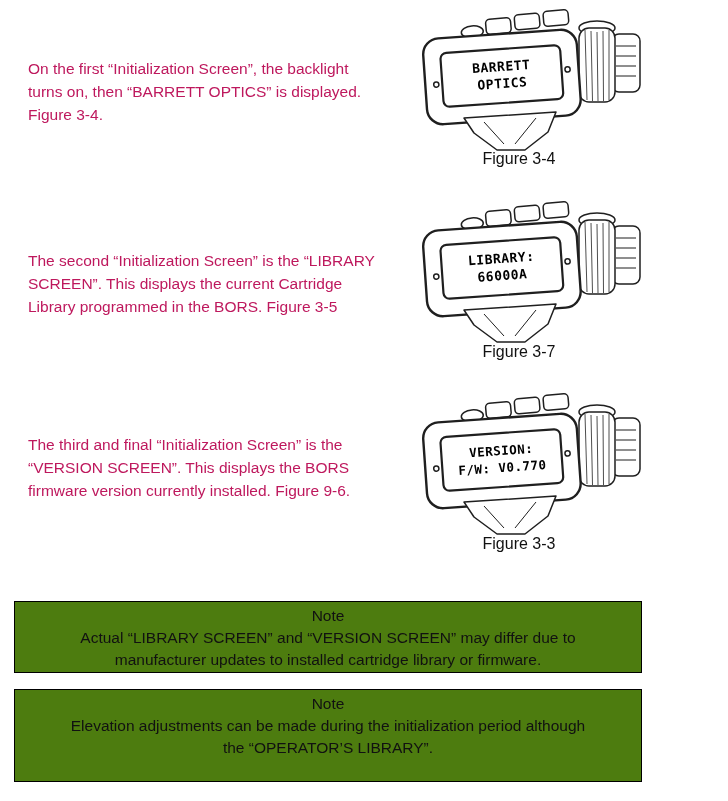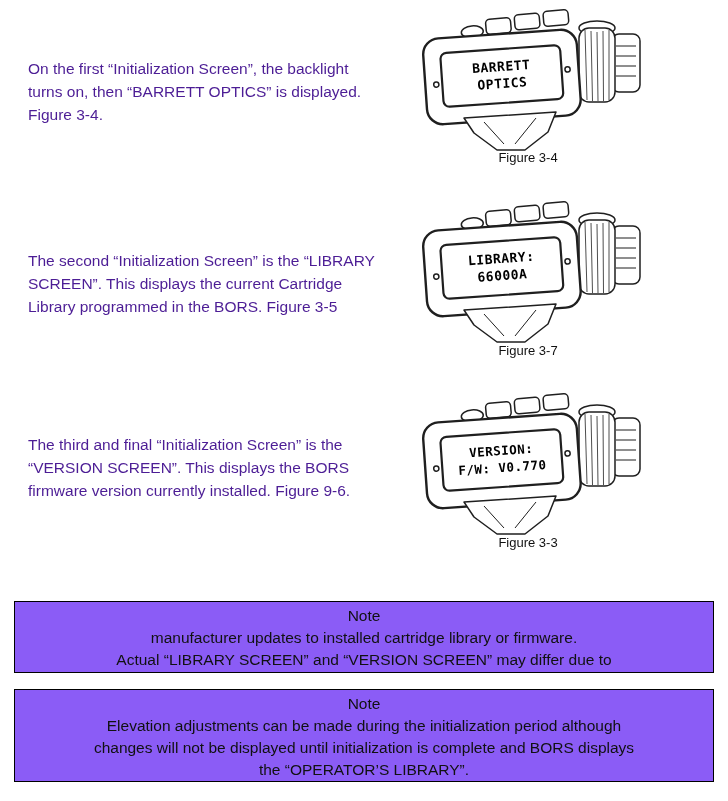--- a/index.html
+++ b/index.html
@@ -4,35 +4,35 @@
 <style>
   * { margin: 0; padding: 0; box-sizing: border-box; }
   html, body { background: #ffffff; }
   body {
     width: 728px; height: 801px; position: relative;
     font-family: "Liberation Sans", "DejaVu Sans", sans-serif;
     color: #000;
   }
   .para {
     position: absolute; left: 28px; width: 358px;
-    font-size: 15.5px; line-height: 23px; color: #4c1d95;
+    font-size: 15.5px; line-height: 23px; color: #be185d;
   }
   .figure { position: absolute; left: 398px; width: 250px; }
   .device { display: block; width: 250px; height: auto; }
   .caption {
-    position: absolute; left: 403px; width: 250px;
-    text-align: center; font-size: 13px; color: #111;
+    position: absolute; left: 394px; width: 250px;
+    text-align: center; font-size: 16px; color: #111;
   }
   .lcd-text {
     font-family: "DejaVu Sans Mono", monospace;
     font-weight: bold; letter-spacing: 0.5px;
   }
   .notebox {
-    position: absolute; left: 14px; width: 700px;
-    border: 1px solid #000; background: #8b5cf6;
+    position: absolute; left: 14px; width: 628px;
+    border: 1px solid #000; background: #4d7c0f;
     text-align: center; font-size: 15.5px; line-height: 22px;
     padding-top: 3px; color: #111;
   }
   .note-title { font-size: 15.5px; }
 </style>
 </head>
 <body>
 
 <div class="para" style="top:57px">On the first “Initialization Screen”,  the backlight turns on, then “BARRETT OPTICS” is displayed.  Figure 3-4.</div>
 
@@ -122,22 +122,21 @@
       </g>
       <path d="M66,114 L158,108 L150,128 L127,146 L99,146 L76,129 Z"></path>
       <path d="M86,118 L106,140 M138,114 L117,140" stroke-width="1"></path>
     </g>
   </svg>
 </div>
 <div class="caption" style="top:535px">Figure 3-3</div>
 
 <div class="notebox" style="top:601px; height:72px">
   <div class="note-title">Note</div>
+  <div>Actual “LIBRARY SCREEN” and “VERSION SCREEN” may differ due to</div>
   <div>manufacturer updates to installed cartridge library or firmware.</div>
-  <div>Actual “LIBRARY SCREEN” and “VERSION SCREEN” may differ due to</div>
 </div>
 
 <div class="notebox" style="top:689px; height:93px">
   <div class="note-title">Note</div>
   <div>Elevation adjustments can be made during the initialization period although</div>
-  <div>changes will not be displayed until initialization is complete and BORS displays</div>
   <div>the “OPERATOR’S LIBRARY”.</div>
 </div>
 
 </body></html>

